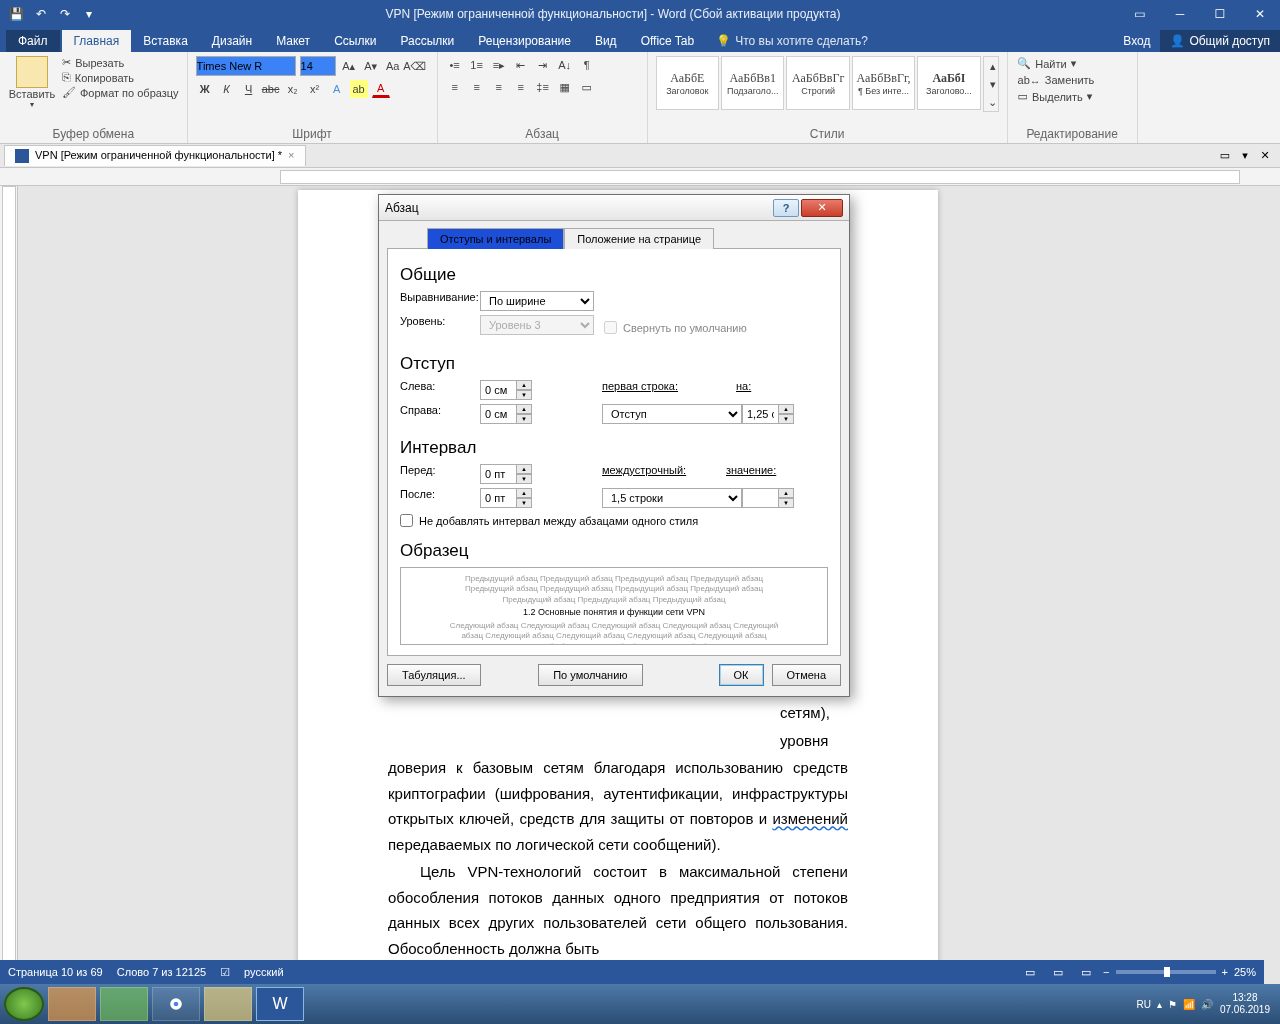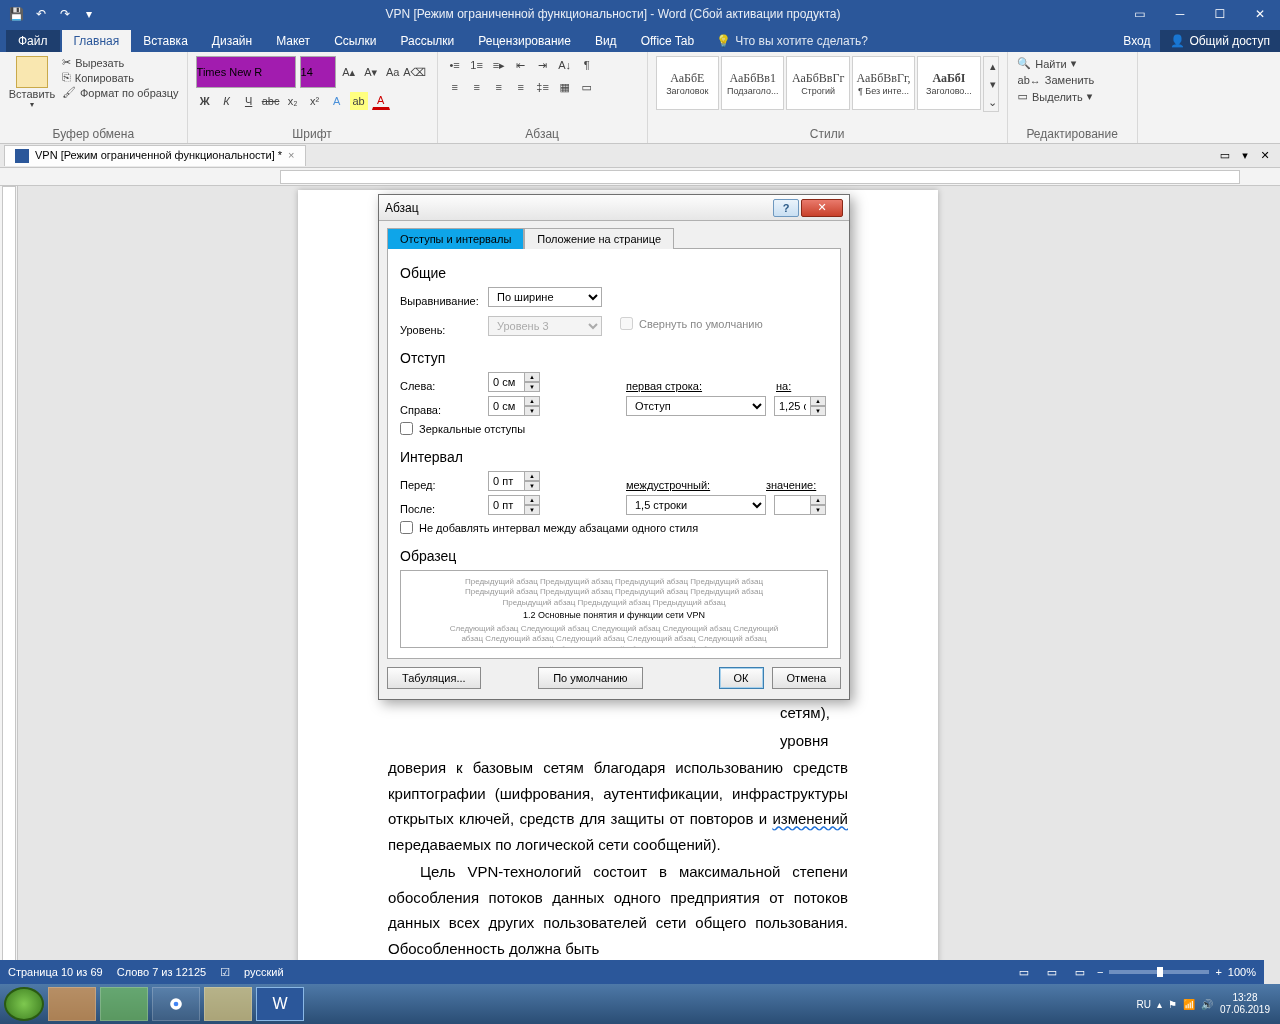--- a/index.html
+++ b/index.html
@@ -26,21 +26,21 @@
 
 .ribbon { height: 92px; background: #f3f3f3; border-bottom: 1px solid #c6c6c6; display: flex; font-size: 11px; color: #444; }
 .ribbon .group { border-right: 1px solid #d8d8d8; padding: 4px 8px 2px; display: flex; flex-direction: column; justify-content: space-between; }
 .ribbon .group-label { text-align: center; font-size: 12px; color: #666; padding-top:2px; }
 .ribbon .paste-big { display:flex; flex-direction:column; align-items:center; width:48px; }
 .ribbon .paste-big .icon { width:32px; height:32px; background:#f9e7b0; border:1px solid #c9a94a; }
 .ribbon .clip-btns { display:flex; flex-direction:column; gap:2px; }
 .ribbon .clip-btns div { display:flex; align-items:center; gap:4px; }
 .ribbon .font-row1 { display:flex; gap:4px; align-items:center; }
 .ribbon .font-row2 { display:flex; gap:4px; align-items:center; margin-top:4px; }
-.ribbon select, .ribbon .combo { height:32px; font-size:11px; border:1px solid #ababab; background:#a21caf; }
+.ribbon select, .ribbon .combo { height:20px; font-size:11px; border:1px solid #ababab; background:#3b82f6; }
 .ribbon .fontname { width:100px; }
 .ribbon .fontsize { width:36px; }
 .ribbon .mini { width:18px; height:18px; display:flex; align-items:center; justify-content:center; border:1px solid transparent; }
 .ribbon .styles-gallery { display:flex; gap:2px; }
 .ribbon .style-item { width:64px; height:54px; border:1px solid #d0d0d0; background:#fff; display:flex; flex-direction:column; align-items:center; justify-content:center; font-size:9px; }
 .ribbon .style-item .sample { font-family:'Times New Roman',serif; font-size:12px; }
 .ribbon .edit-btns { display:flex; flex-direction:column; gap:2px; }
 .ribbon .edit-btns div { display:flex; align-items:center; gap:4px; padding:1px 2px; }
 
 
@@ -66,24 +66,24 @@
 
 
 .dlg-overlay { position:absolute; left:378px; top:194px; z-index:50; }
 .dlg { width:472px; background:#f0f0f0; border:1px solid #707070; box-shadow:4px 4px 12px rgba(0,0,0,.35); font-size:11px; color:#000; }
 .dlg-title { height:26px; background:linear-gradient(#fdfdfd,#e6e6e6); border-bottom:1px solid #b0b0b0; display:flex; align-items:center; padding:0 6px; }
 .dlg-title .t { flex:1; font-size:12px; }
 .dlg-title .help-btn { width:26px; height:18px; background:linear-gradient(#eaf3fb,#c9dff2); border:1px solid #6e98bf; display:flex; align-items:center; justify-content:center; font-weight:bold; color:#2b5a87; border-radius:2px; margin-right:2px; }
 .dlg-title .close-btn { width:42px; height:18px; background:linear-gradient(#e97a6c,#c8402a); border:1px solid #8a2817; color:#fff; display:flex; align-items:center; justify-content:center; border-radius:2px; }
 .dlg-tabs { display:flex; padding:6px 8px 0; gap:0; }
 .dlg-tab { padding:4px 12px; border:1px solid #ababab; background:#f0f0f0; border-bottom:none; position:relative; top:1px; }
-.dlg-tab.active { background:#0ea5e9; z-index:2; }
+.dlg-tab.active { background:#1d4ed8; z-index:2;margin-left:40px; }
 .dlg-body { background:#fff; border:1px solid #ababab; margin:0 8px 8px; padding:10px 12px; }
-.dlg .section-label { font-size:14px; margin:6px 0 6px; color:#000; }
-.dlg .form-row { display:flex; align-items:flex-end; gap:8px; margin:4px 0; }
+.dlg .section-label { font-size:17px; margin:6px 0 6px; color:#000; }
+.dlg .form-row { display:flex; align-items:flex-start; margin:4px 0; }
 .dlg .lbl { width:80px; }
 .dlg select, .dlg input[type=text] { height:20px; font-size:11px; border:1px solid #ababab; padding:0 4px; background:#fff; }
 .dlg select:disabled, .dlg input:disabled { background:#f0f0f0; color:#888; }
 .dlg .spinner { width:52px; display:flex; }
 .dlg .spinner input { width:36px; border-right:none; }
 .dlg .spinner .spins { display:flex; flex-direction:column; }
 .dlg .spinner .spins span { width:16px; height:10px; border:1px solid #ababab; background:#eaeaea; display:flex; align-items:center; justify-content:center; font-size:6px; line-height:1; }
 .dlg .chk { display:flex; align-items:center; gap:6px; margin:6px 0; }
 .dlg .chk input { width:13px; height:13px; }
 .dlg .preview { border:1px solid #ababab; height:78px; padding:6px 40px; font-size:8px; color:#999; overflow:hidden; font-family:'Times New Roman',serif; text-align:center; line-height:1.3; }
@@ -376,24 +376,20 @@
         <span style="width:70px;"></span>
         <select style="width:140px;"><option>Отступ</option></select>
         <div class="spinner">
             <input type="text" value="1,25 см" style="">
             <div class="spins">
               <span>▲</span>
               <span>▼</span>
             </div>
           </div>
       </div>
-      <label class="chk">
-          <input type="checkbox" style="">
-          <span>Зеркальные отступы</span>
-        </label>
 
       <div class="section-label" style="margin-top:14px;">Интервал</div>
       <div class="form-row">
         <span class="lbl">Перед:</span>
         <div class="spinner">
             <input type="text" value="0 пт" style="">
             <div class="spins">
               <span>▲</span>
               <span>▼</span>
             </div>
@@ -452,21 +448,21 @@
   <span>русский</span>
   <div class="right">
     <span class="view-btn">▭</span>
     <span class="view-btn">▭</span>
     <span class="view-btn">▭</span>
     <span>−</span>
     <div class="zoom-slider">
         <div class="thumb"></div>
       </div>
     <span>+</span>
-    <span>100%</span>
+    <span>25%</span>
   </div>
 </div>
 
 <div class="taskbar">
   <div class="start"></div>
   <div class="tbtn" style="background:rgba(255,160,60,.6);"></div>
   <div class="tbtn" style="background:rgba(120,200,80,.6);"></div>
   <div class="tbtn">
     <svg class="icon-svg" viewBox="0 0 24 24">
         <circle cx="12" cy="12" r="10" fill="#fff"></circle>

